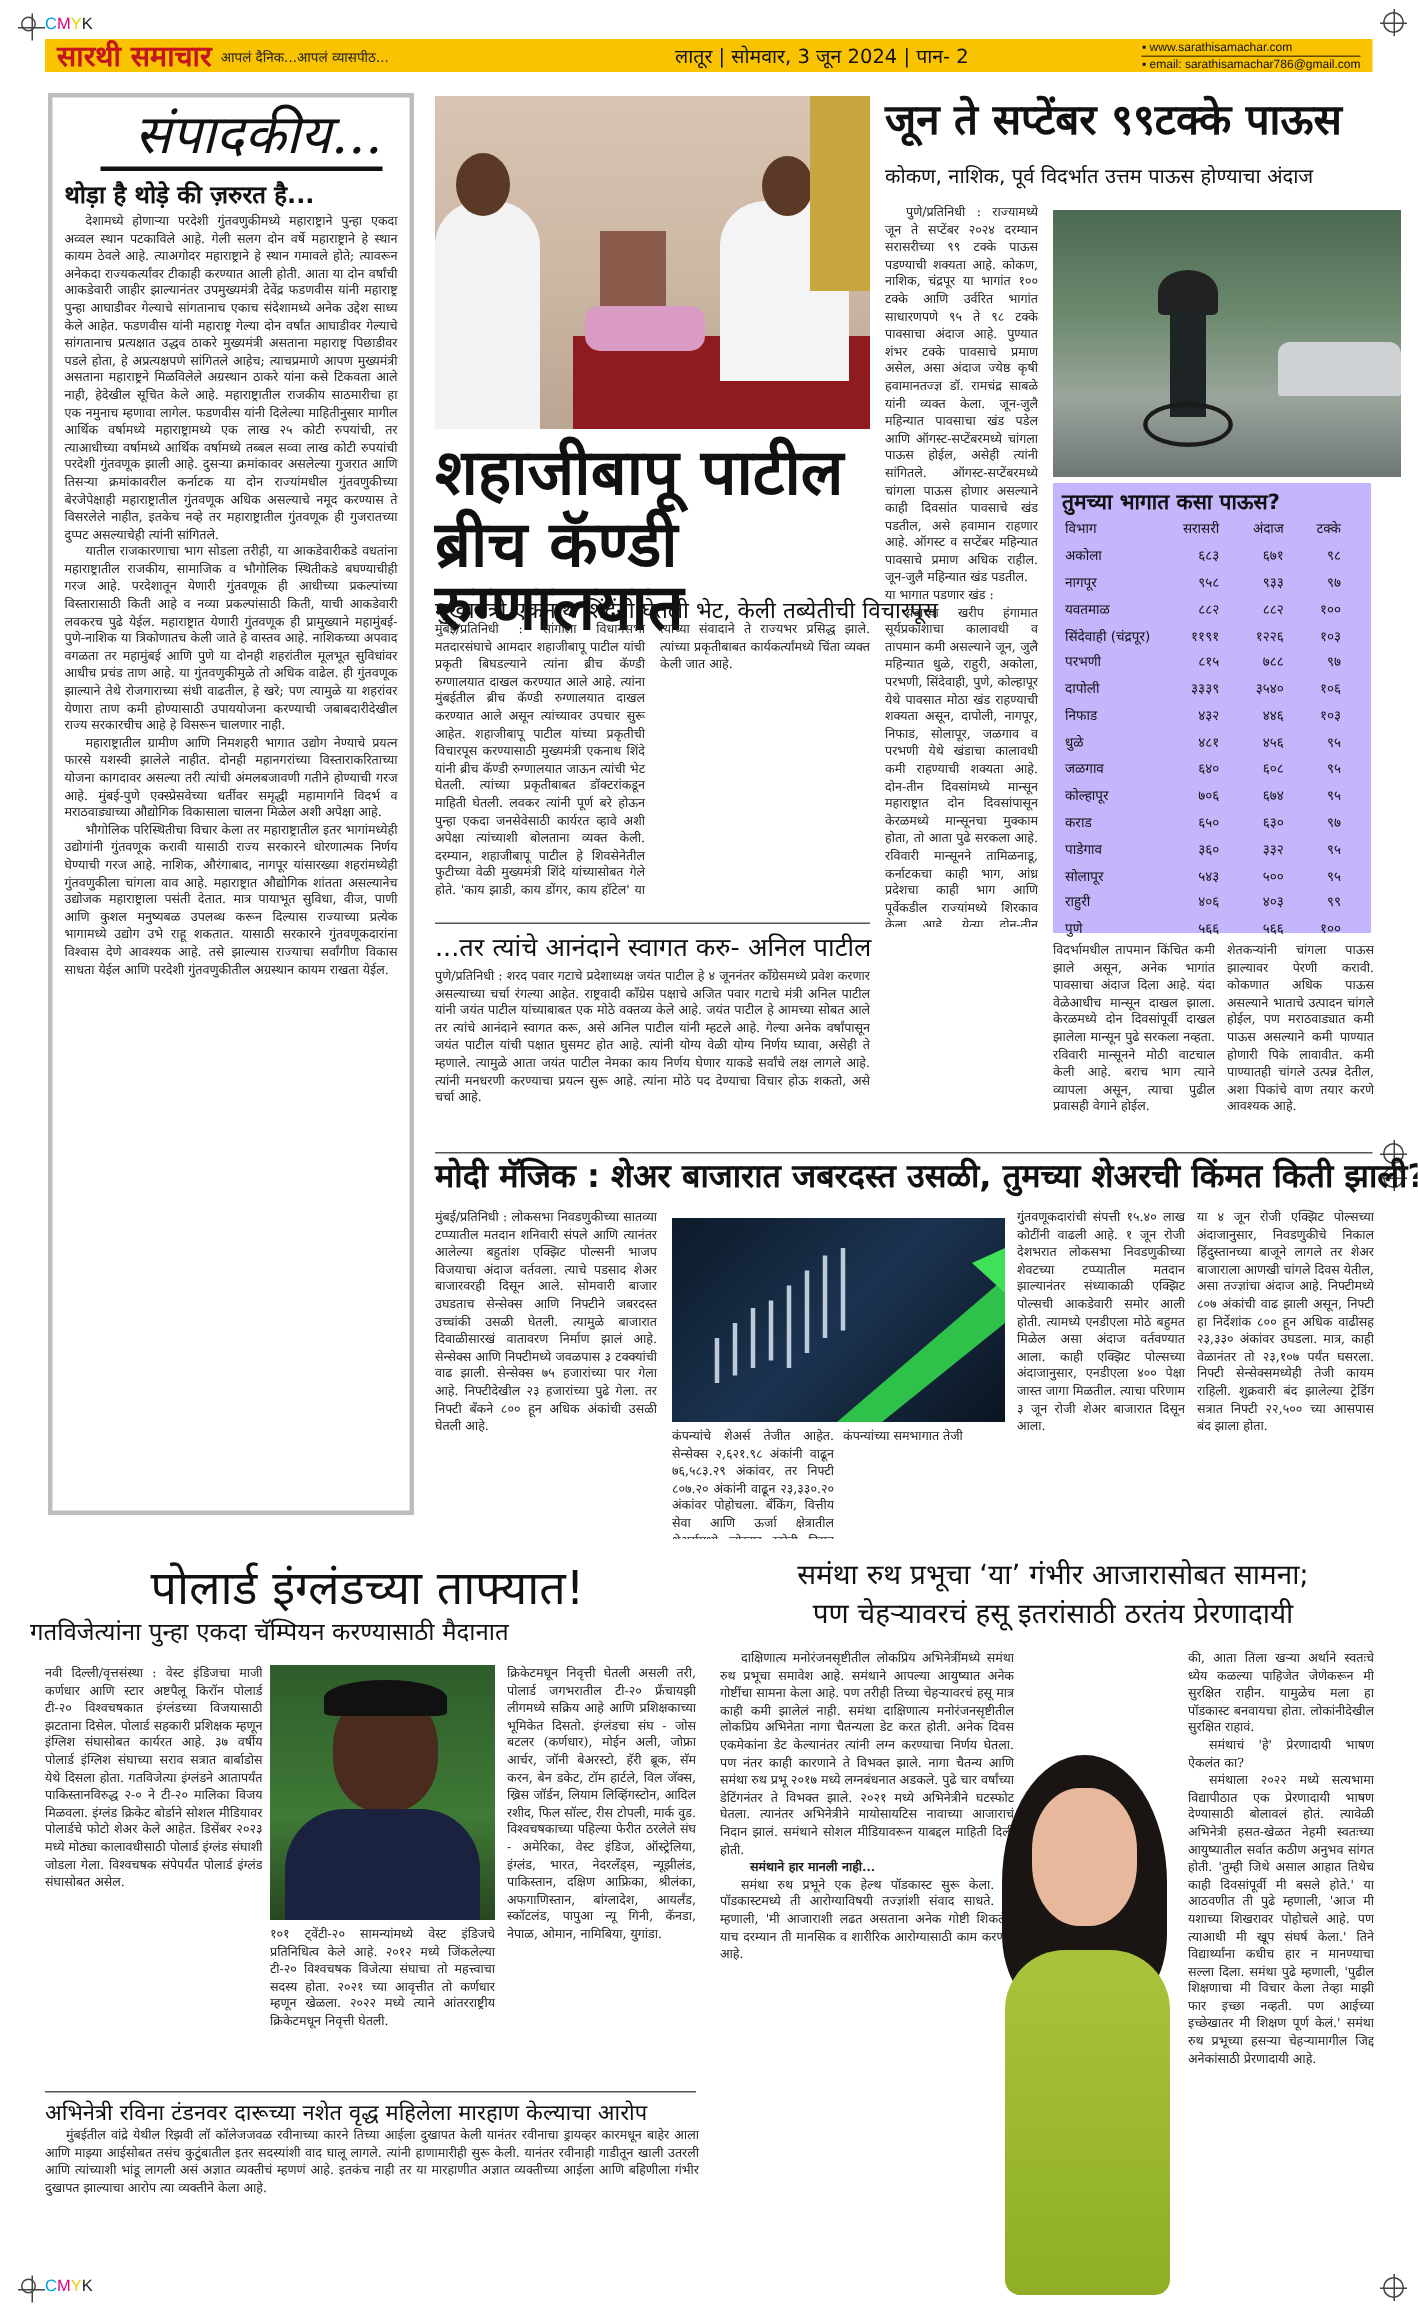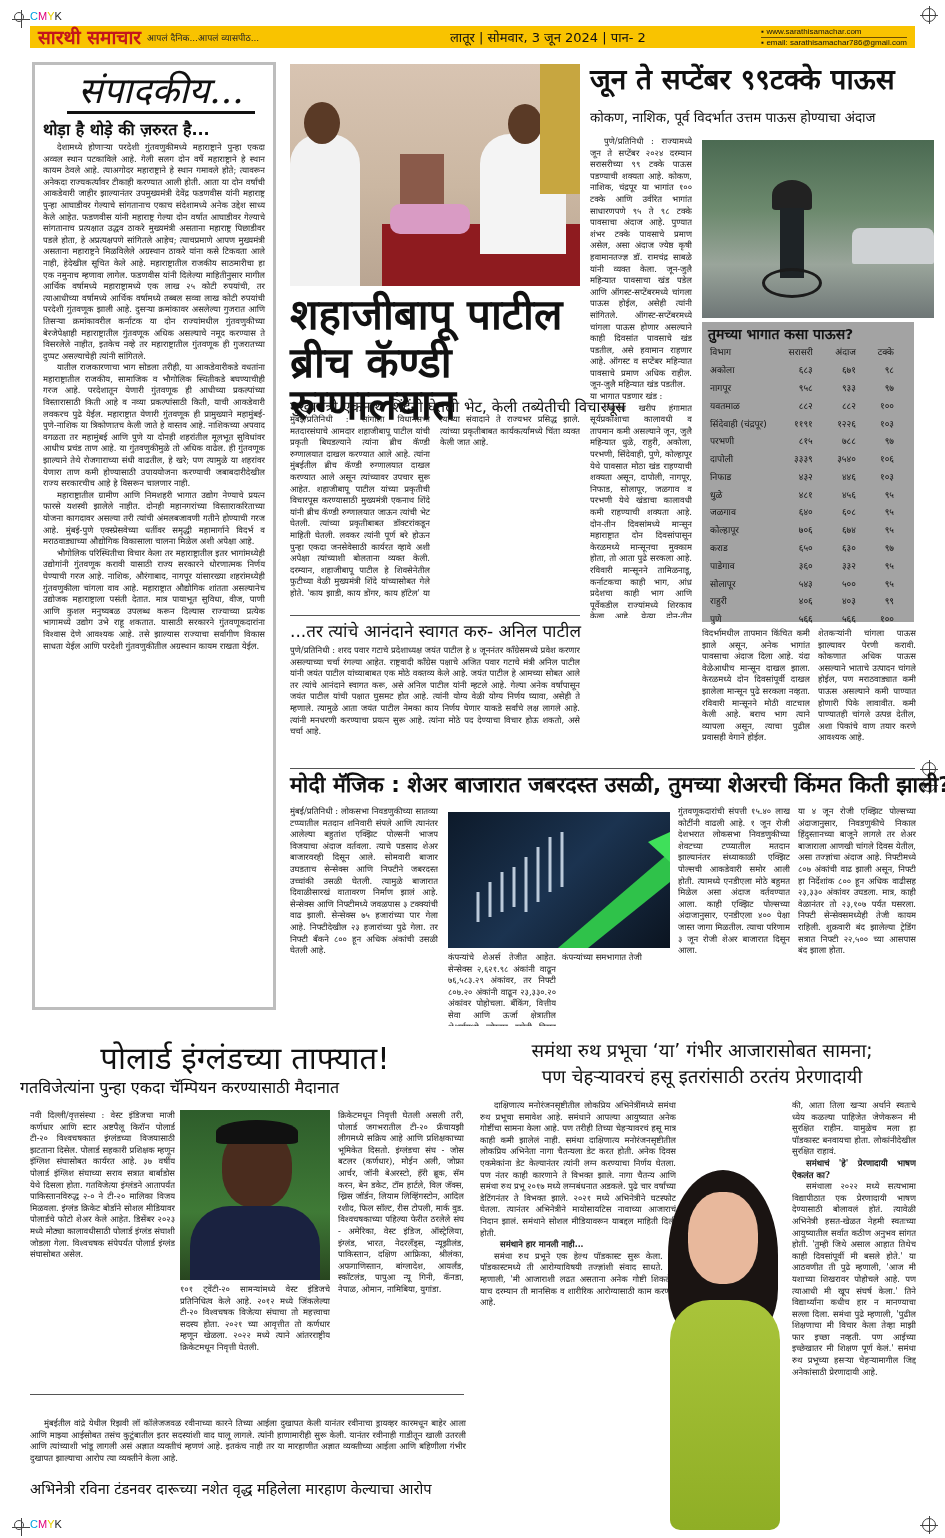--- a/index.html
+++ b/index.html
@@ -14,21 +14,21 @@
 .masthead{left:30px;top:26px;width:885px;height:22px;background:#f9c300;display:flex;align-items:center;padding:0 8px}
 .brand{color:#c4161c;font-weight:bold;font-size:19px;font-family:"DejaVu Sans",sans-serif}
 .tagline{font-size:9px;margin-left:6px;color:#222;font-family:"DejaVu Sans",sans-serif}
 .dateline{position:absolute;left:420px;font-size:13px;font-family:"DejaVu Sans",sans-serif}
 .contact{position:absolute;right:8px;top:1px;font-size:8px;font-family:"Liberation Sans",sans-serif;line-height:10px}
 .contact div{border-bottom:1px solid #6b4d00}
 .contact div:last-child{border:none}
 .col-text{font-size:8.4px;line-height:11.6px;text-align:justify;color:#222}
 .col-text p{text-indent:14px}
 .editorial{left:32px;top:62px;width:244px;height:948px;border:3px solid #bdbdbd;padding:6px 8px;overflow:hidden}
-.ed-logo{font-size:36px;font-style:italic;font-family:"DejaVu Serif",serif;text-align:center;line-height:40px;border-bottom:3px solid #111;margin:0 10px 4px 24px}
+.ed-logo{font-size:36px;font-style:italic;font-family:"DejaVu Serif",serif;text-align:right;line-height:40px;border-bottom:3px solid #111;margin:0 10px 4px 24px}
 .ed-title{font-size:16px;font-weight:bold;font-family:"DejaVu Sans",sans-serif;margin-bottom:2px}
 .photo{position:absolute;overflow:hidden}
 .hl-big{font-family:"DejaVu Sans",sans-serif;font-weight:900;line-height:1}
 .rule{position:absolute;height:1px;background:#555}
 table.rain{border-collapse:collapse;font-family:"DejaVu Sans",sans-serif;font-size:9px;width:100%}
 table.rain td{padding:2.4px 2px}
 table.rain td.n{text-align:right;padding-right:14px}
 .multicol{column-gap:10px;column-fill:auto}
 </style>
 </head>
@@ -89,21 +89,21 @@
   <p style="font-weight:normal;text-indent:0">या भागात पडणार खंड :</p>
   <p>यंदाच्या खरीप हंगामात सूर्यप्रकाशाचा कालावधी व तापमान कमी असल्याने जून, जुलै महिन्यात धुळे, राहुरी, अकोला, परभणी, सिंदेवाही, पुणे, कोल्हापूर येथे पावसात मोठा खंड राहण्याची शक्यता असून, दापोली, नागपूर, निफाड, सोलापूर, जळगाव व परभणी येथे खंडाचा कालावधी कमी राहण्याची शक्यता आहे. दोन-तीन दिवसांमध्ये मान्सून महाराष्ट्रात दोन दिवसांपासून केरळमध्ये मान्सूनचा मुक्काम होता, तो आता पुढे सरकला आहे. रविवारी मान्सूनने तामिळनाडू, कर्नाटकचा काही भाग, आंध्र प्रदेशचा काही भाग आणि पूर्वेकडील राज्यांमध्ये शिरकाव केला आहे. येत्या दोन-तीन दिवसांमध्ये मान्सून महाराष्ट्रात दाखल होण्यासाठी पोषक वातावरण तयार झाले आहे. तसेच राज्यातील</p>
 </div>
 <div class="photo" style="left:702px;top:140px;width:232px;height:178px;background:linear-gradient(180deg,#4b6a52 0%,#6d8a6e 40%,#9aa59b 70%,#6e7676 100%)">
   <div style="position:absolute;left:70px;top:40px;width:40px;height:30px;background:#222;border-radius:50% 50% 10% 10%"></div>
   <div style="position:absolute;left:78px;top:68px;width:24px;height:70px;background:#1e2326"></div>
   <div style="position:absolute;left:60px;top:128px;width:60px;height:30px;border:3px solid #1b1b1b;border-radius:50%"></div>
   <div style="position:absolute;left:150px;top:88px;width:82px;height:36px;background:#cfd2d4;border-radius:8px 8px 2px 2px"></div>
 </div>
 
-<div class="abs" style="left:702px;top:322px;width:212px;height:300px;background:#a3a3a3;padding:2px 6px">
+<div class="abs" style="left:702px;top:322px;width:212px;height:300px;background:#c4b5fd;padding:2px 6px">
   <div style="font-size:14px;font-weight:bold;font-family:'DejaVu Sans',sans-serif">तुमच्या भागात कसा पाऊस?</div>
   <table class="rain">
     <tbody>
         <tr>
       <td>विभाग</td>
       <td class="n">सरासरी</td>
       <td class="n">अंदाज</td>
       <td class="n">टक्के</td>
     </tr>
     <tr>
@@ -232,41 +232,41 @@
 <div class="abs col-text" style="left:30px;top:1110px;width:145px;height:276px;overflow:hidden">नवी दिल्ली/वृत्तसंस्था : वेस्ट इंडिजचा माजी कर्णधार आणि स्टार अष्टपैलू किरॉन पोलार्ड टी-२० विश्वचषकात इंग्लंडच्या विजयासाठी झटताना दिसेल. पोलार्ड सहकारी प्रशिक्षक म्हणून इंग्लिश संघासोबत कार्यरत आहे. ३७ वर्षीय पोलार्ड इंग्लिश संघाच्या सराव सत्रात बार्बाडोस येथे दिसला होता. गतविजेत्या इंग्लंडने आतापर्यंत पाकिस्तानविरुद्ध २-० ने टी-२० मालिका विजय मिळवला. इंग्लंड क्रिकेट बोर्डाने सोशल मीडियावर पोलार्डचे फोटो शेअर केले आहेत. डिसेंबर २०२३ मध्ये मोठ्या कालावधीसाठी पोलार्ड इंग्लंड संघाशी जोडला गेला. विश्वचषक संपेपर्यंत पोलार्ड इंग्लंड संघासोबत असेल.</div>
 <div class="photo" style="left:180px;top:1110px;width:150px;height:170px;background:linear-gradient(180deg,#2e5d2b 0%,#3f7a36 60%,#28451f 100%)">
   <div style="position:absolute;left:42px;top:18px;width:70px;height:80px;background:#4a2c1e;border-radius:45%"></div>
   <div style="position:absolute;left:36px;top:10px;width:82px;height:24px;background:#111;border-radius:50% 50% 10% 10%"></div>
   <div style="position:absolute;left:10px;top:96px;width:130px;height:74px;background:#1a2240;border-radius:40px 40px 0 0"></div>
 </div>
 <div class="abs col-text" style="left:180px;top:1284px;width:150px;height:102px;overflow:hidden">१०१ ट्वेंटी-२० सामन्यांमध्ये वेस्ट इंडिजचे प्रतिनिधित्व केले आहे. २०१२ मध्ये जिंकलेल्या टी-२० विश्वचषक विजेत्या संघाचा तो महत्त्वाचा सदस्य होता. २०२१ च्या आवृत्तीत तो कर्णधार म्हणून खेळला. २०२२ मध्ये त्याने आंतरराष्ट्रीय क्रिकेटमधून निवृत्ती घेतली.</div>
 <div class="abs col-text" style="left:338px;top:1110px;width:126px;height:276px;overflow:hidden">क्रिकेटमधून निवृत्ती घेतली असली तरी, पोलार्ड जगभरातील टी-२० फ्रँचायझी लीगमध्ये सक्रिय आहे आणि प्रशिक्षकाच्या भूमिकेत दिसतो. इंग्लंडचा संघ - जोस बटलर (कर्णधार), मोईन अली, जोफ्रा आर्चर, जॉनी बेअरस्टो, हॅरी ब्रूक, सॅम करन, बेन डकेट, टॉम हार्टले, विल जॅक्स, ख्रिस जॉर्डन, लियाम लिव्हिंगस्टोन, आदिल रशीद, फिल सॉल्ट, रीस टोपली, मार्क वुड. विश्वचषकाच्या पहिल्या फेरीत ठरलेले संघ - अमेरिका, वेस्ट इंडिज, ऑस्ट्रेलिया, इंग्लंड, भारत, नेदरलँड्स, न्यूझीलंड, पाकिस्तान, दक्षिण आफ्रिका, श्रीलंका, अफगाणिस्तान, बांग्लादेश, आयर्लंड, स्कॉटलंड, पापुआ न्यू गिनी, कॅनडा, नेपाळ, ओमान, नामिबिया, युगांडा.</div>
 
 <div class="rule" style="left:30px;top:1394px;width:434px"></div>
-<div class="abs" style="left:30px;top:1478px;width:440px;font-size:14.6px;font-family:'DejaVu Sans',sans-serif;white-space:nowrap">अभिनेत्री रविना टंडनवर दारूच्या नशेत वृद्ध महिलेला मारहाण केल्याचा आरोप</div>
+<div class="abs" style="left:30px;top:1397px;width:440px;font-size:14.6px;font-family:'DejaVu Sans',sans-serif;white-space:nowrap">अभिनेत्री रविना टंडनवर दारूच्या नशेत वृद्ध महिलेला मारहाण केल्याचा आरोप</div>
 <div class="abs col-text" style="left:30px;top:1418px;width:436px">
   <p>मुंबईतील वांद्रे येथील रिझवी लॉ कॉलेजजवळ रवीनाच्या कारने तिच्या आईला दुखापत केली यानंतर रवीनाचा ड्रायव्हर कारमधून बाहेर आला आणि माझ्या आईसोबत तसंच कुटुंबातील इतर सदस्यांशी वाद घालू लागले. त्यांनी हाणामारीही सुरू केली. यानंतर रवीनाही गाडीतून खाली उतरली आणि त्यांच्याशी भांडू लागली असं अज्ञात व्यक्तीचं म्हणणं आहे. इतकंच नाही तर या मारहाणीत अज्ञात व्यक्तीच्या आईला आणि बहिणीला गंभीर दुखापत झाल्याचा आरोप त्या व्यक्तीने केला आहे.</p>
 </div>
 
 <div class="abs" style="left:472px;top:1038px;width:460px;text-align:center;font-size:18.6px;line-height:26px;font-family:'DejaVu Sans',sans-serif">
   <div>समंथा रुथ प्रभूचा ‘या’ गंभीर आजारासोबत सामना;</div>
   <div>पण चेहऱ्यावरचं हसू इतरांसाठी ठरतंय प्रेरणादायी</div>
 </div>
 <div class="abs col-text" style="left:480px;top:1100px;width:196px;height:420px;overflow:hidden">
   <p>दाक्षिणात्य मनोरंजनसृष्टीतील लोकप्रिय अभिनेत्रींमध्ये समंथा रुथ प्रभूचा समावेश आहे. समंथाने आपल्या आयुष्यात अनेक गोष्टींचा सामना केला आहे. पण तरीही तिच्या चेहऱ्यावरचं हसू मात्र काही कमी झालेलं नाही. समंथा दाक्षिणात्य मनोरंजनसृष्टीतील लोकप्रिय अभिनेता नागा चैतन्यला डेट करत होती. अनेक दिवस एकमेकांना डेट केल्यानंतर त्यांनी लग्न करण्याचा निर्णय घेतला. पण नंतर काही कारणाने ते विभक्त झाले. नागा चैतन्य आणि समंथा रुथ प्रभू २०१७ मध्ये लग्नबंधनात अडकले. पुढे चार वर्षांच्या डेटिंगनंतर ते विभक्त झाले. २०२१ मध्ये अभिनेत्रीने घटस्फोट घेतला. त्यानंतर अभिनेत्रीने मायोसायटिस नावाच्या आजाराचं निदान झालं. समंथाने सोशल मीडियावरून याबद्दल माहिती दिली होती.</p>
   <p style="font-weight:bold;text-indent:20px">समंथाने हार मानली नाही...</p>
   <p>समंथा रुथ प्रभूने एक हेल्थ पॉडकास्ट सुरू केला. या पॉडकास्टमध्ये ती आरोग्याविषयी तज्ज्ञांशी संवाद साधते. ती म्हणाली, 'मी आजाराशी लढत असताना अनेक गोष्टी शिकले.' याच दरम्यान ती मानसिक व शारीरिक आरोग्यासाठी काम करणार आहे.</p>
 </div>
 <div class="photo" style="left:660px;top:1170px;width:130px;height:360px">
   <div style="position:absolute;left:8px;top:0;width:110px;height:170px;background:#1a1412;border-radius:50% 50% 30% 30%"></div>
   <div style="position:absolute;left:28px;top:22px;width:70px;height:92px;background:#e8b89c;border-radius:45%"></div>
   <div style="position:absolute;left:10px;top:130px;width:110px;height:230px;background:linear-gradient(180deg,#a9c43a 0%,#8fae25 100%);border-radius:40px 40px 10px 10px"></div>
 </div>
 <div class="abs col-text" style="left:792px;top:1100px;width:124px;height:420px;overflow:hidden">
   <p style="text-indent:0">की, आता तिला खऱ्या अर्थाने स्वतःचे ध्येय कळल्या पाहिजेत जेणेकरून मी सुरक्षित राहीन. यामुळेच मला हा पॉडकास्ट बनवायचा होता. लोकांनीदेखील सुरक्षित राहावं.</p>
-  <p style="font-weight:bold">समंथाचं 'हे' प्रेरणादायी भाषण ऐकलंत का?</p>
+  <p style="font-weight:normal">समंथाचं 'हे' प्रेरणादायी भाषण ऐकलंत का?</p>
   <p>समंथाला २०२२ मध्ये सत्यभामा विद्यापीठात एक प्रेरणादायी भाषण देण्यासाठी बोलावलं होतं. त्यावेळी अभिनेत्री हसत-खेळत नेहमी स्वतःच्या आयुष्यातील सर्वात कठीण अनुभव सांगत होती. 'तुम्ही जिथे असाल आहात तिथेच काही दिवसांपूर्वी मी बसले होते.' या आठवणीत ती पुढे म्हणाली, 'आज मी यशाच्या शिखरावर पोहोचले आहे. पण त्याआधी मी खूप संघर्ष केला.' तिने विद्यार्थ्यांना कधीच हार न मानण्याचा सल्ला दिला. समंथा पुढे म्हणाली, 'पुढील शिक्षणाचा मी विचार केला तेव्हा माझी फार इच्छा नव्हती. पण आईच्या इच्छेखातर मी शिक्षण पूर्ण केलं.' समंथा रुथ प्रभूच्या हसऱ्या चेहऱ्यामागील जिद्द अनेकांसाठी प्रेरणादायी आहे.</p>
 </div>
 
 <div class="abs cmyk" style="left:14px;top:1518px">
   <span class="reg" style="position:relative;display:inline-block;vertical-align:middle;margin-right:6px;width:10px;height:10px"></span><span class="c">C</span><span class="m">M</span><span class="y">Y</span><span class="k">K</span>
 </div>
 <span class="reg" style="left:922px;top:1518px"></span>
 
 </body></html>

